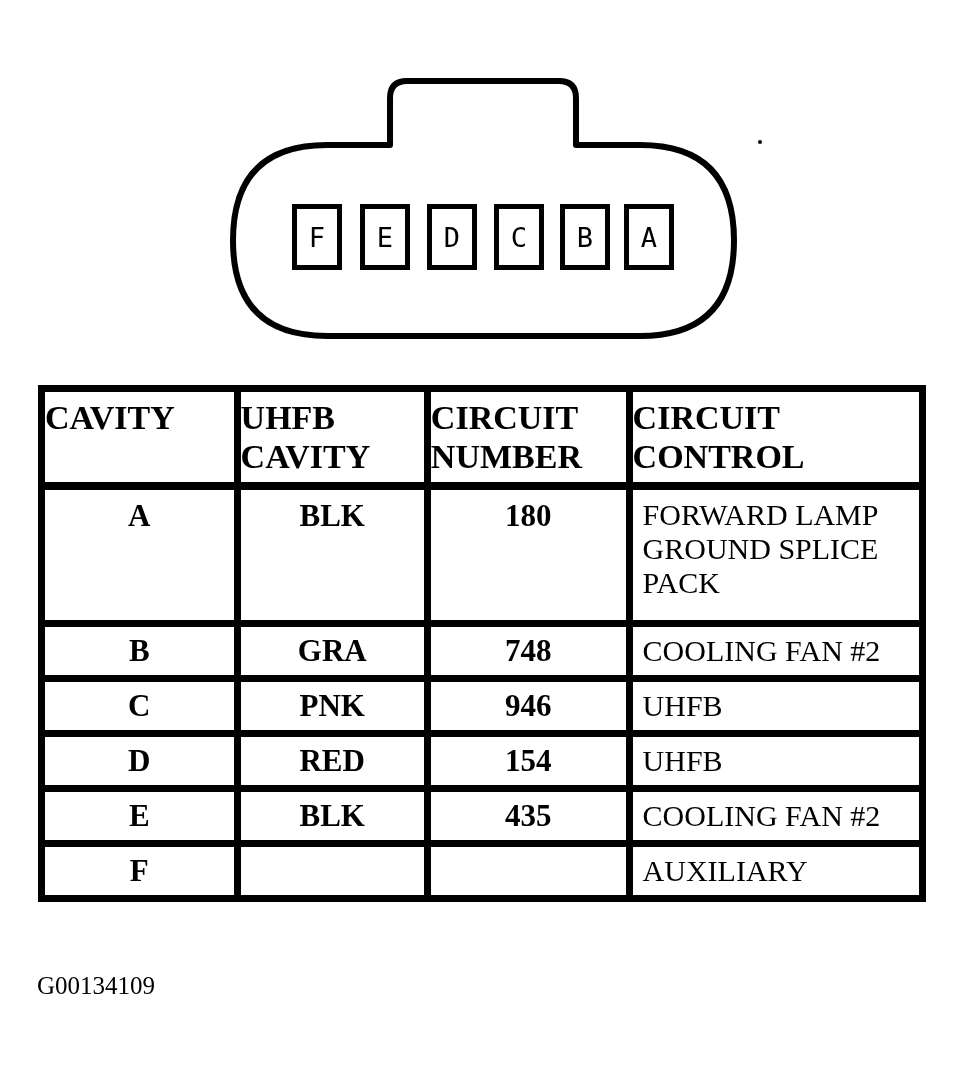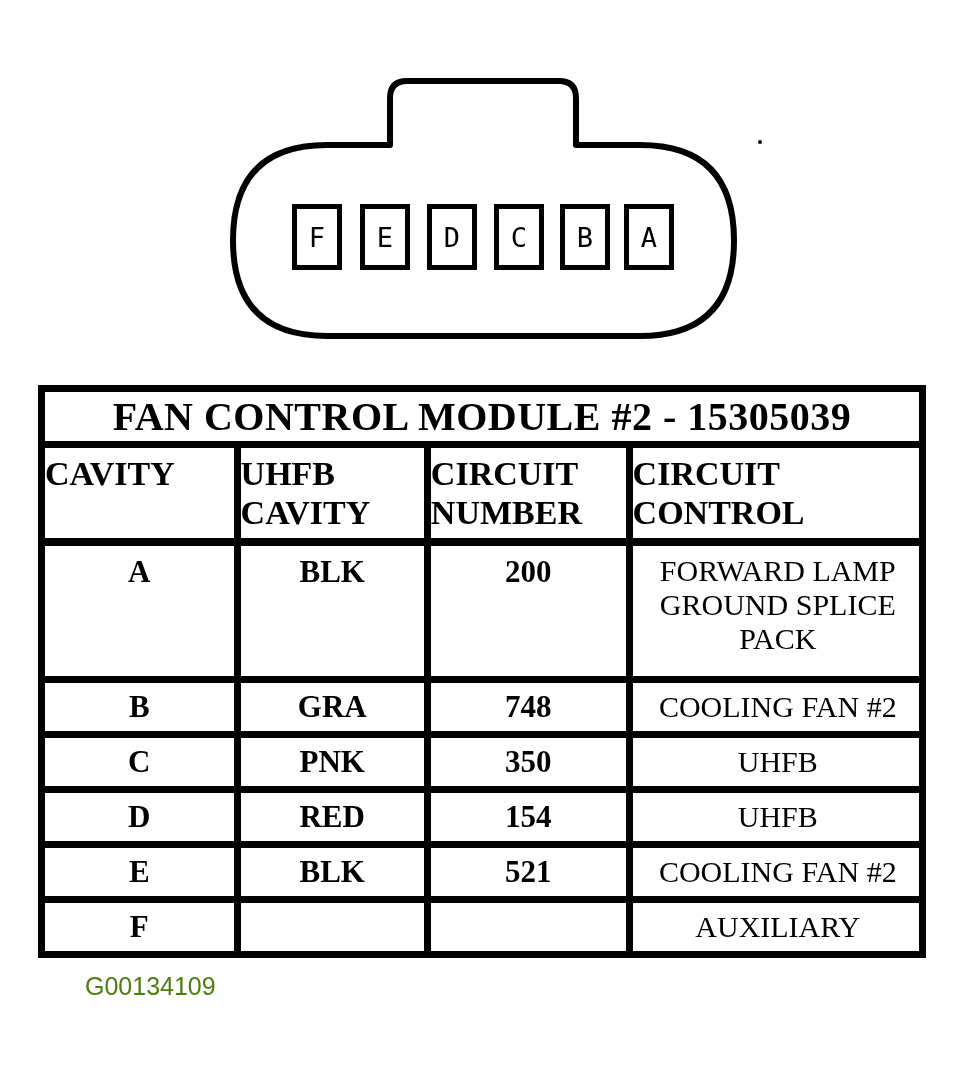--- a/index.html
+++ b/index.html
@@ -99,38 +99,37 @@
     vertical-align: middle;
     font-size: 31px;
     font-weight: bold;
   }
   tr.data-row.tall td {
     height: 122px;
     vertical-align: top;
     padding-top: 8px;
   }
   tr.data-row td.func-cell {
-    text-align: center;
+    text-align: left;
     font-weight: normal;
     font-size: 30px;
     line-height: 1.13;
     padding-left: 10px;
     padding-right: 6px;
   }
   .hdr-line { display: block; }
 
   
   .figure-id {
     position: absolute;
     left: 37px;
     top: 972px;
-    font-family: Liberation Sans, sans-serif;
+    font-family: Liberation Serif, serif;
     font-size: 25px;
-    color: #4d7c0f;
-    margin-left: 48px;
+    color: #000000;
   }
 </style>
 </head>
 <body>
 
 <div class="connector-area">
   <svg width="966" height="380" viewBox="0 0 966 380">
     <path d="M 390 145
              L 390 98
              Q 390 81 407 81
@@ -169,23 +168,20 @@
 </div>
 
 <table class="pinout">
   <colgroup>
     <col style="width:22.2%">
     <col style="width:21.6%">
     <col style="width:22.9%">
     <col style="width:33.3%">
   </colgroup>
   <tbody>
-    <tr class="title-row">
-      <td class="title-cell" colspan="4">FAN CONTROL MODULE #2 - 15305039</td>
-    </tr>
     <tr class="header-row">
       <td>
         <span class="hdr-line">CAVITY</span>
           <span class="hdr-line"></span>
       </td>
       <td>
         <span class="hdr-line">UHFB</span>
           <span class="hdr-line">CAVITY</span>
       </td>
       <td>
@@ -194,45 +190,45 @@
       </td>
       <td>
         <span class="hdr-line">CIRCUIT</span>
           <span class="hdr-line">CONTROL</span>
       </td>
     </tr>
 
     <tr class="data-row tall">
       <td>A</td>
       <td>BLK</td>
-      <td>200</td>
+      <td>180</td>
       <td class="func-cell">FORWARD LAMP GROUND SPLICE PACK</td>
     </tr>
     <tr class="data-row">
       <td>B</td>
       <td>GRA</td>
       <td>748</td>
       <td class="func-cell">COOLING FAN #2</td>
     </tr>
     <tr class="data-row">
       <td>C</td>
       <td>PNK</td>
-      <td>350</td>
+      <td>946</td>
       <td class="func-cell">UHFB</td>
     </tr>
     <tr class="data-row">
       <td>D</td>
       <td>RED</td>
       <td>154</td>
       <td class="func-cell">UHFB</td>
     </tr>
     <tr class="data-row">
       <td>E</td>
       <td>BLK</td>
-      <td>521</td>
+      <td>435</td>
       <td class="func-cell">COOLING FAN #2</td>
     </tr>
     <tr class="data-row">
       <td>F</td>
       <td></td>
       <td></td>
       <td class="func-cell">AUXILIARY</td>
     </tr>
   </tbody>
 </table>

